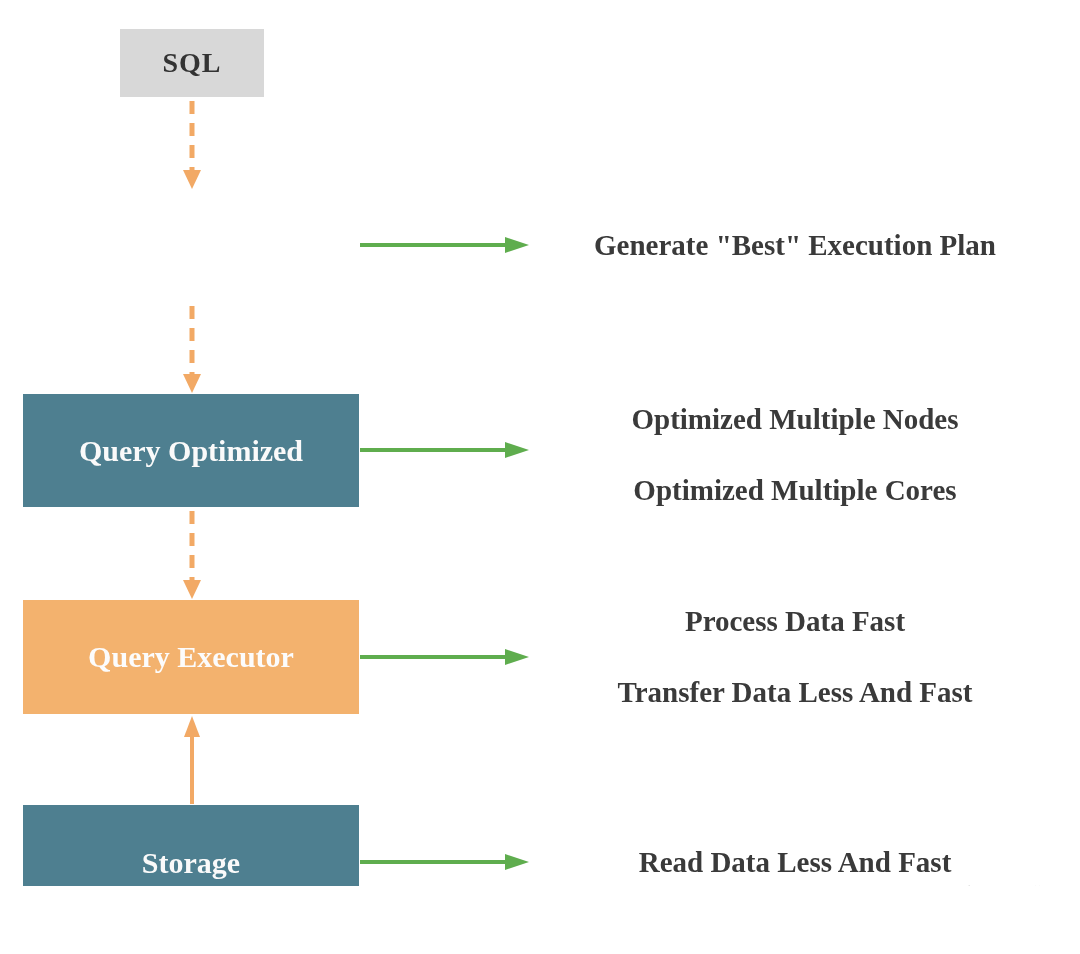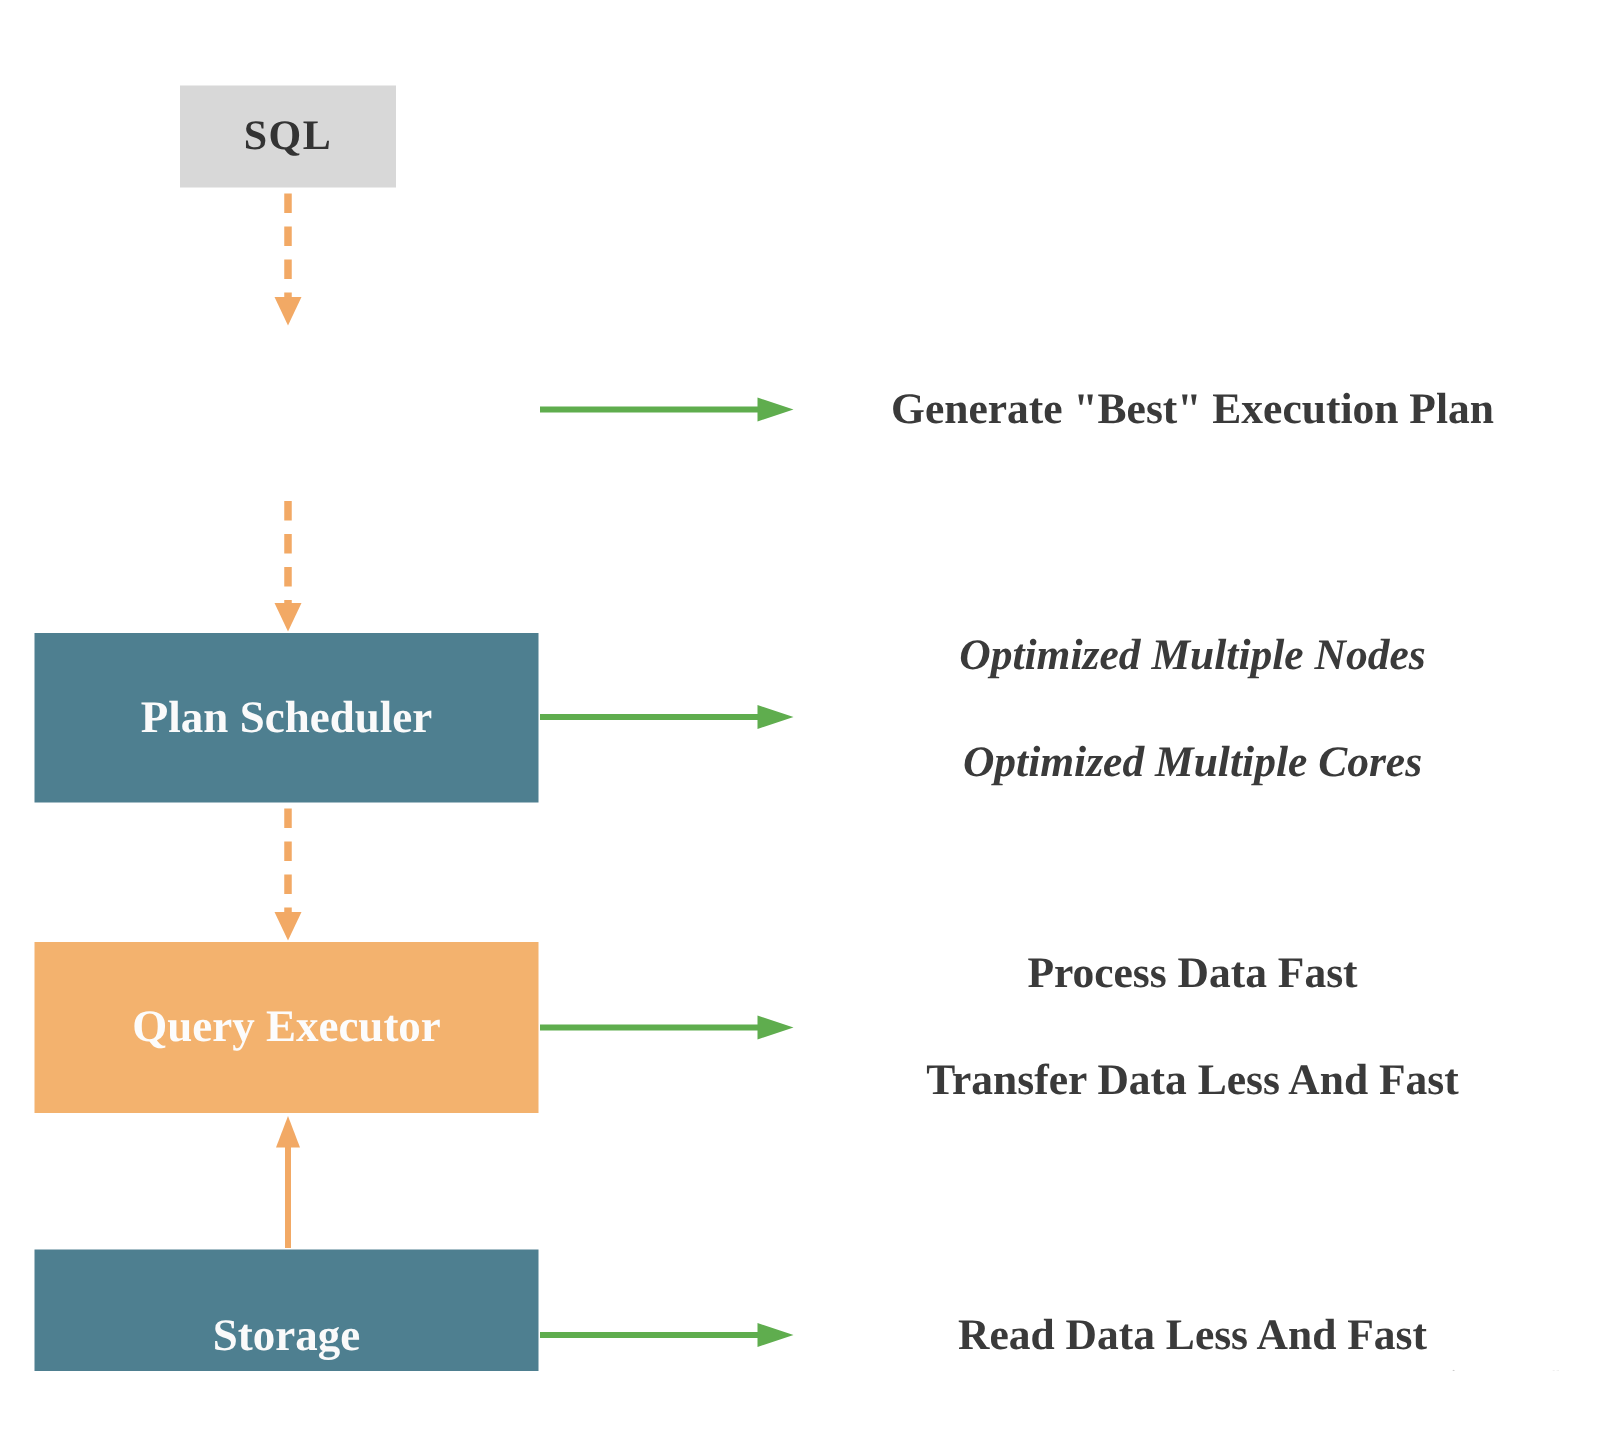--- a/index.html
+++ b/index.html
@@ -7,21 +7,20 @@
     padding: 0;
     background: #ffffff;
   }
   .canvas {
     position: relative;
     width: 1080px;
     height: 886px;
     background: #ffffff;
     overflow: hidden;
     font-family: "Liberation Serif", "DejaVu Serif", serif;
-    margin-top: 28px;
   }
   .arrow-layer {
     position: absolute;
     left: 0; top: 0;
     width: 1080px;
     height: 954px;
     pointer-events: none;
   }
   .node {
     position: absolute;
@@ -67,21 +66,21 @@
     color: #3A3A3A;
     font-weight: bold;
     font-size: 29px;
     text-align: center;
   }
   .annotation .line {
     line-height: 41px;
     white-space: nowrap;
   }
   .ann-1 { top: 189px; height: 113px; }
-  .ann-2 { top: 388px; height: 113px; font-style: italic; }
+  .ann-2 { top: 398px; height: 113px; }
   .ann-3 { top: 600px; height: 114px; }
   .ann-4 { top: 805px; height: 115px; }
 
   .watermark {
     position: absolute;
     left: 888px;
     top: 880px;
     display: flex;
     align-items: center;
     gap: 8px;
@@ -131,21 +130,21 @@
       <line x1="360" y1="657" x2="507" y2="657" stroke="#5FAD4E" stroke-width="4"></line>
       <polygon points="505,649 505,665 529,657" fill="#5FAD4E"></polygon>
     </g>
     <g>
       <line x1="360" y1="862" x2="507" y2="862" stroke="#5FAD4E" stroke-width="4"></line>
       <polygon points="505,854 505,870 529,862" fill="#5FAD4E"></polygon>
     </g>
   </svg>
 
   <div class="node node-sql">SQL</div>
-  <div class="node node-teal node-scheduler">Plan Scheduler</div>
+  <div class="node node-teal node-scheduler">Query Optimized</div>
   <div class="node node-teal node-storage">Storage</div>
   <div class="node node-orange node-executor">Query Executor</div>
 
   <div class="annotation ann-1">
     <div class="line">Generate "Best" Execution Plan</div>
   </div>
   <div class="annotation ann-2">
     <div class="line">Optimized Multiple Nodes</div>
     <div class="line">Optimized Multiple Cores</div>
   </div>

